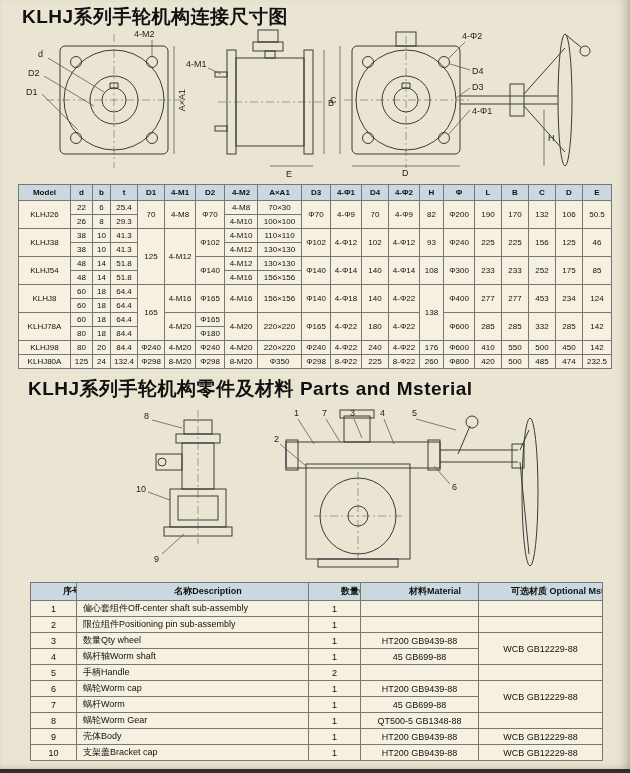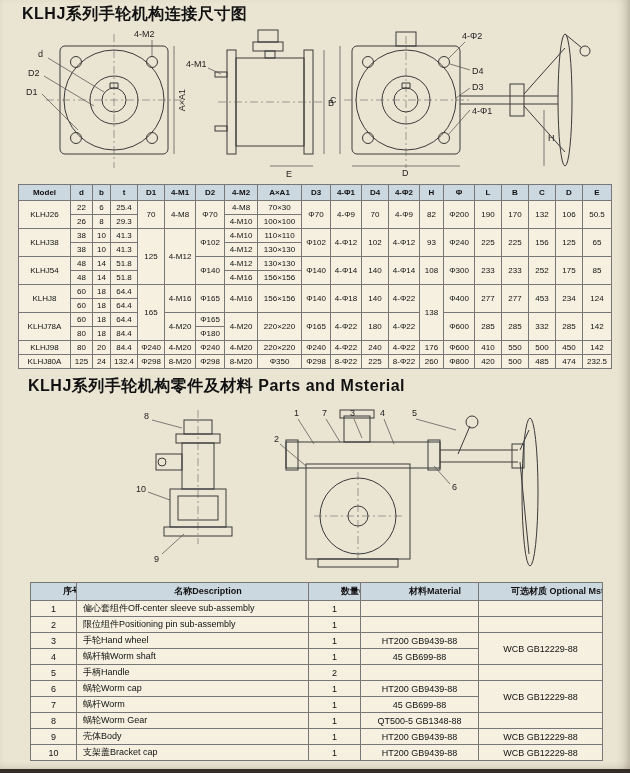--- a/index.html
+++ b/index.html
@@ -2,21 +2,21 @@
 <html><head>
 <meta charset="utf-8">
 <style>
   html,body{margin:0;padding:0;}
   body{
     width:630px;height:773px;position:relative;overflow:hidden;
     background:#eae4d3;
     font-family:"Liberation Sans", sans-serif;color:#111;
     box-shadow:inset -10px 0 12px -8px rgba(60,50,30,.35), inset 0 -8px 10px -6px rgba(60,50,30,.35);
   }
-  .title{position:absolute;font-size:16px;font-weight:bold;letter-spacing:.5px;white-space:nowrap;}
+  .title{position:absolute;font-size:19px;font-weight:bold;letter-spacing:.5px;white-space:nowrap;}
   #title1{left:22px;top:4px;}
   #title2{left:28px;top:376px;}
   svg{position:absolute;}
   #drawing1{left:22px;top:26px;}
   #drawing2{left:128px;top:404px;}
   table{border-collapse:collapse;table-layout:fixed;background:#f5f0df;position:absolute;}
   th,td{border:1px solid #777;text-align:center;overflow:hidden;white-space:nowrap;padding:0 1px;}
   th{background:#ccd8df;font-weight:bold;}
   #dimtable{left:18px;top:184px;width:500px;font-size:8px;}
   #dimtable th{height:15px;}
@@ -208,21 +208,21 @@
         <td rowspan="2">Φ102</td>
         <td rowspan="2">4-Φ12</td>
         <td rowspan="2">102</td>
         <td rowspan="2">4-Φ12</td>
         <td rowspan="2">93</td>
         <td rowspan="2">Φ240</td>
         <td rowspan="2">225</td>
         <td rowspan="2">225</td>
         <td rowspan="2">156</td>
         <td rowspan="2">125</td>
-        <td rowspan="2">65</td>
+        <td rowspan="2">46</td>
       </tr>
       <tr>
         <td>38</td>
         <td>10</td>
         <td>41.3</td>
         <td>4-M12</td>
         <td>130×130</td>
       </tr>
       <tr>
         <td rowspan="2">KLHJ54</td>
@@ -431,35 +431,35 @@
         <th>序号No.</th>
         <th>名称Description</th>
         <th>数量Qty.</th>
         <th>材料Material</th>
         <th>可选材质 Optional Msterial</th>
       </tr>
     </thead>
   <tbody>
       <tr>
         <td>1</td>
-        <td class="desc">偏心套组件Off-center sleeve sub-assembly</td>
+        <td class="desc">偏心套组件Off-center shaft sub-assembly</td>
         <td>1</td>
         <td></td>
         <td></td>
       </tr>
       <tr>
         <td>2</td>
         <td class="desc">限位组件Positioning pin sub-assembly</td>
         <td>1</td>
         <td></td>
         <td></td>
       </tr>
       <tr>
         <td>3</td>
-        <td class="desc">手轮Hand wheel</td>
+        <td class="desc">数量Qty wheel</td>
         <td>1</td>
         <td>HT200 GB9439-88</td>
         <td rowspan="2">WCB GB12229-88</td>
       </tr>
       <tr>
         <td>4</td>
         <td class="desc">蜗杆轴Worm shaft</td>
         <td>1</td>
         <td>45 GB699-88</td>
       </tr>

